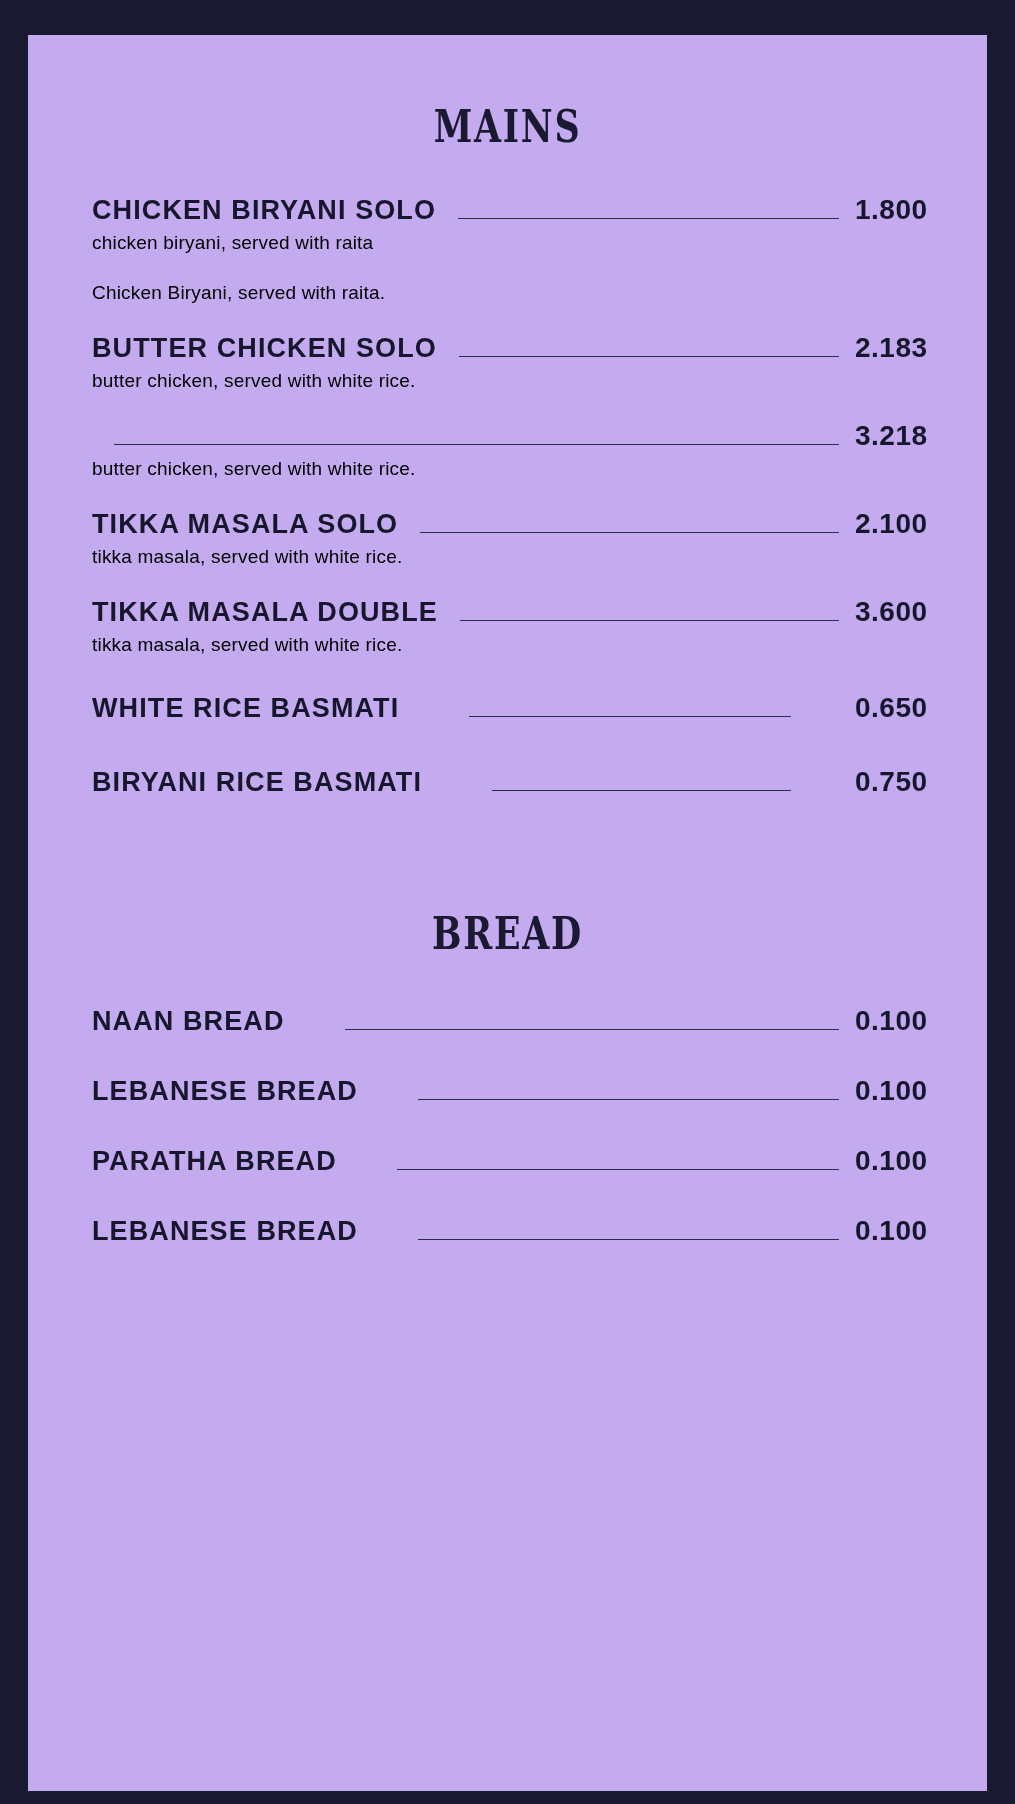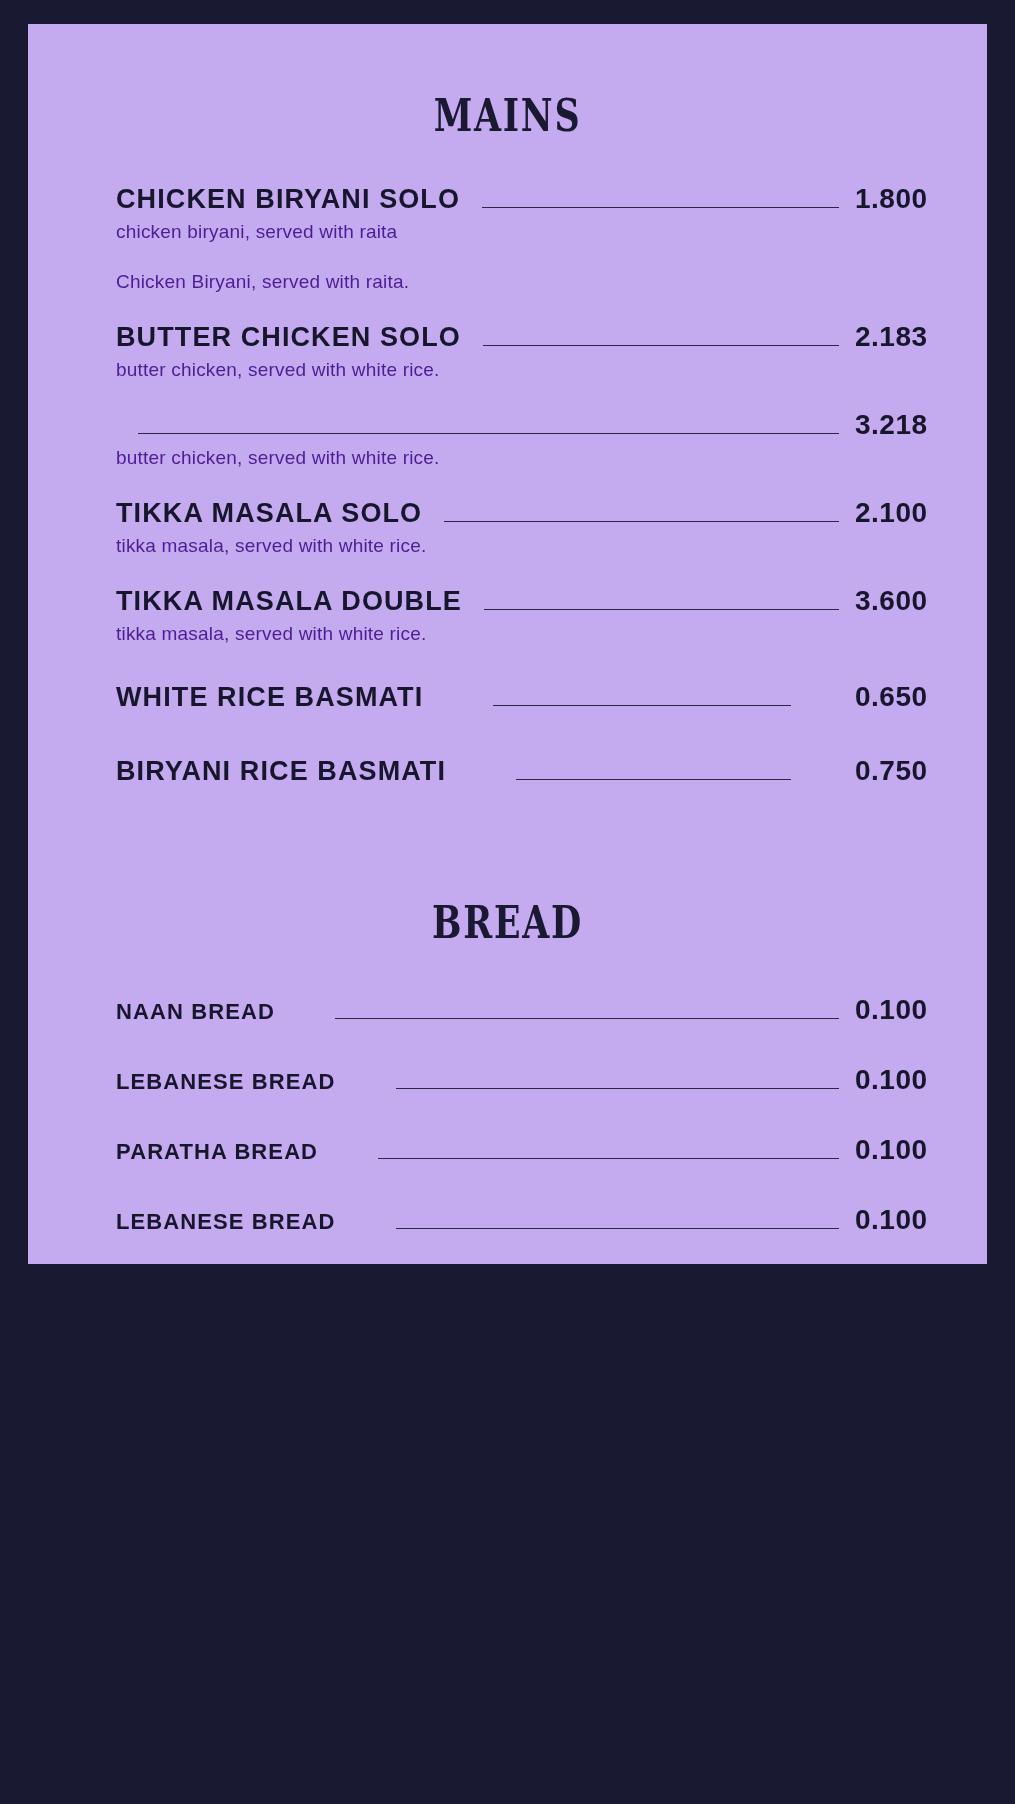--- a/index.html
+++ b/index.html
@@ -9,23 +9,23 @@
   body {
     width: 1015px;
     height: 1804px;
     background: #191932;
     font-family: "Liberation Sans", sans-serif;
     overflow: hidden;
   }
   .menu-frame {
     position: absolute;
     left: 28px;
-    top: 24px;
+    top: 35px;
     width: 959px;
-    height: 1240px;
+    height: 1756px;
     background: #c4abf0;
     box-sizing: border-box;
   }
   .section {
     padding: 0 0 0 0;
   }
   .section-title {
     text-align: center;
     color: #191932;
     font-family: "DejaVu Serif", serif;
@@ -40,21 +40,21 @@
   }
   #bread-title {
     padding-top: 76px;
   }
   .items {
     margin: 0;
     padding: 0;
     list-style: none;
   }
   .item {
-    padding: 0 40px 0 88px;
+    padding: 0 40px 0 64px;
   }
   .item-line {
     display: flex;
     align-items: baseline;
     width: 100%;
   }
   .item-name {
     color: #16162c;
     font-weight: bold;
     font-size: 27px;
@@ -71,34 +71,34 @@
   .item-price {
     color: #16162c;
     font-weight: 600;
     font-size: 28px;
     letter-spacing: 0.5px;
     white-space: nowrap;
     min-width: 92px;
     text-align: left;
   }
   .item-desc {
-    color: #4c1d95;
+    color: #000000;
     font-size: 19px;
     margin-top: 6px;
     letter-spacing: 0.2px;
   }
   
   #mains-list { margin-top: 42px; }
   #mains-list .item { margin-bottom: 28px; }
   #mains-list .item.no-desc { margin-bottom: 26px; }
   #mains-list .item.no-desc .item-line { padding: 8px 0; gap: 48px; }
   
   #bread-list { margin-top: 46px; }
   #bread-list .item { margin-bottom: 38px; }
-  #bread-list .item-name { font-size: 22px; }
+  #bread-list .item-name { font-size: 27px; }
   #bread-list .leader { margin-left: 60px; }
 </style>
 </head>
 <body>
 
 <div class="menu-frame">
 
   <div class="section">
     <div class="section-title" id="mains-title">MAINS</div>
     <ul class="items" id="mains-list">

